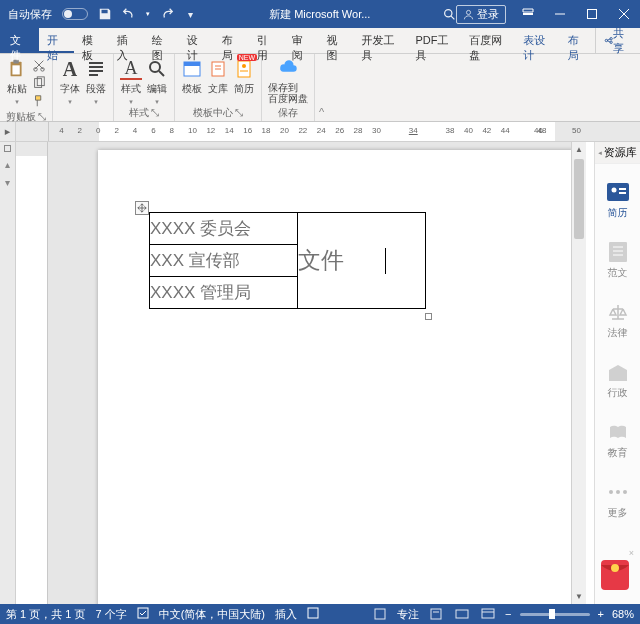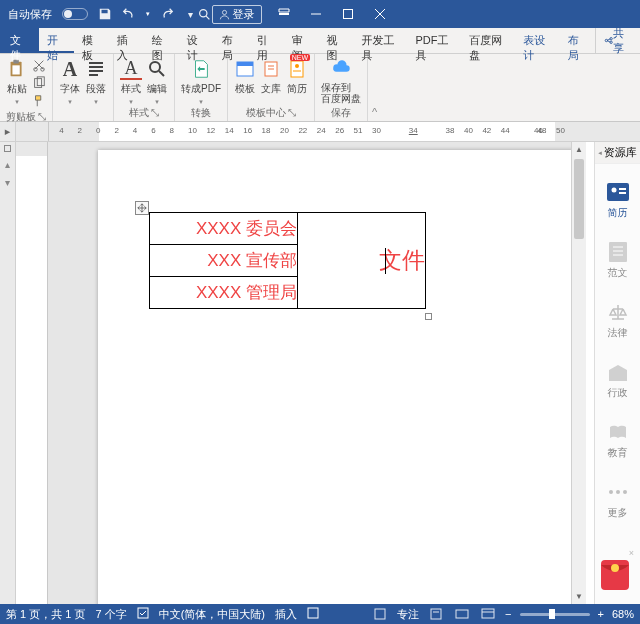--- a/index.html
+++ b/index.html
@@ -51,21 +51,21 @@
     .sel-arrows { font-size: 10px; color: #888; line-height: 1; }
     .vruler { flex: 1; background: #fff; border-right: 1px solid #c8c8c8; position: relative; }
     .vruler .vmargin { position:absolute; left:0; right:0; top:0; height:14px; background:#e8e8e8; }
     .canvas { flex: 1; position: relative; overflow: hidden; }
     .page { position: absolute; left: 50px; top: 8px; width: 480px; height: 640px; background: #fff; box-shadow: 0 0 4px rgba(0,0,0,0.3); }
     
     .table-handle { position: absolute; left: 37px; top: 51px; width: 14px; height: 14px; border: 1px solid #888; background: #f8f8f8; display: flex; align-items: center; justify-content: center; }
     .table-handle svg { width: 10px; height: 10px; }
     
     .doc-table { position: absolute; left: 51px; top: 62px; border-collapse: collapse; }
-    .doc-table td { border: 1px solid #000; text-align: right; vertical-align: middle; color: #ef4444; font-size: 17px; font-weight: 500; }
+    .doc-table td { border: 1px solid #000; text-align: left; vertical-align: middle; color: #737373; font-size: 17px; font-weight: 500; }
     .doc-table td.c1 { width: 148px; height: 32px; }
     .doc-table td.c2 { width: 128px; font-size: 23px; position: relative; }
     .cursor-caret { position:absolute; width:1px; height: 26px; background:#000; top:50%; transform: translateY(-50%); left: 87px; }
     .resize-sq { position:absolute; width:7px; height:7px; border:1px solid #888; background:#fff; }
     
     .scroll-v { position:absolute; right:0; top:0; bottom:0; width:15px; background:#f0f0f0; border-left:1px solid #d0d0d0; display:flex; flex-direction:column; }
     .scroll-btn { height:15px; display:flex; align-items:center; justify-content:center; color:#666; font-size:8px; }
     .scroll-track { flex:1; position:relative; }
     .scroll-thumb { position:absolute; left:2px; right:2px; top:2px; height:80px; background:#c8c8c8; border-radius:2px; }
     
@@ -103,20 +103,21 @@
         </svg>
       </span>
     <span class="dd" style="color:#fff">▾</span>
     <span class="ico">
         <svg viewBox="0 0 16 16" width="14" height="14">
           <path fill="none" stroke="#fff" stroke-width="1.5" d="M5 12a5 5 0 0 1 5-7h3m-2-3 3 3-3 3"></path>
         </svg>
       </span>
     <span class="ico" style="font-size:10px">▾</span>
   </div>
+  <div class="center">新建 Microsoft Wor...</div>
   <div class="right">
     <span class="ico">
         <svg viewBox="0 0 16 16" width="13" height="13">
           <circle cx="6.5" cy="6.5" r="4.5" fill="none" stroke="#fff" stroke-width="1.5"></circle>
           <line x1="10" y1="10" x2="14" y2="14" stroke="#fff" stroke-width="1.5"></line>
         </svg>
       </span>
     <div class="login-btn">
       <svg viewBox="0 0 16 16" width="11" height="11">
           <circle cx="8" cy="5" r="3" fill="none" stroke="#fff"></circle>
@@ -250,37 +251,20 @@
         <span>编辑</span>
         <span class="dd">▾</span>
       </div>
     </div>
     <div class="label">
         <span>样式</span> 
         <span>⤡</span>
       </div>
   </div>
 
-  <div class="group">
-    <div class="controls">
-      <div class="bigbtn">
-        <span class="bigico">
-            <svg viewBox="0 0 24 24" width="22" height="22">
-              <path d="M6 3h9l4 4v14H6z" fill="#fff" stroke="#3a8"></path>
-              <path d="M11 15l-3-3 3-3v2h5v2h-5v2z" fill="#3a8"></path>
-            </svg>
-          </span>
-        <span>转成PDF</span>
-        <span class="dd">▾</span>
-      </div>
-    </div>
-    <div class="label">
-        <span>转换</span>
-      </div>
-  </div>
 
   <div class="group">
     <div class="controls">
       <div class="bigbtn">
         <span class="bigico">
             <svg viewBox="0 0 20 20" width="20" height="20">
               <rect x="2" y="3" width="16" height="14" fill="#fff" stroke="#48e"></rect>
               <rect x="2" y="3" width="16" height="4" fill="#48e"></rect>
             </svg>
           </span>
@@ -350,32 +334,32 @@
       <span class="num" style="left: 120.6px;">8</span>
       <span class="num" style="left: 139px;">10</span>
       <span class="num" style="left: 157.4px;">12</span>
       <span class="num" style="left: 175.8px;">14</span>
       <span class="num" style="left: 194.2px;">16</span>
       <span class="num" style="left: 212.6px;">18</span>
       <span class="num" style="left: 231px;">20</span>
       <span class="num" style="left: 249.4px;">22</span>
       <span class="num" style="left: 267.8px;">24</span>
       <span class="num" style="left: 286.2px;">26</span>
-      <span class="num" style="left: 304.6px;">51</span>
+      <span class="num" style="left: 304.6px;">28</span>
       <span class="num" style="left: 323px;">30</span>
       <span class="num" style="left: 341.4px; margin-top: 20px;">32</span>
       <span class="num" style="left: 359.8px; text-decoration: underline;">34</span>
       <span class="num" style="left: 378.2px; margin-top: 19px;">36</span>
       <span class="num" style="left: 396.6px;">38</span>
       <span class="num" style="left: 415px;">40</span>
       <span class="num" style="left: 433.4px;">42</span>
       <span class="num" style="left: 451.8px;">44</span>
       <span class="num" style="left: 485px;">46</span>
       <span class="num" style="left: 488.6px;">48</span>
-      <span class="num" style="left: 507px;">50</span>
+      <span class="num" style="left: 523px;">50</span>
     </div>
 </div>
 
 <div class="docarea">
   <div class="leftcol">
     <div class="sel-controls">
       <div class="sel-dot"></div>
       <div class="sel-arrows">▴</div>
       <div class="sel-arrows">▾</div>
     </div>

